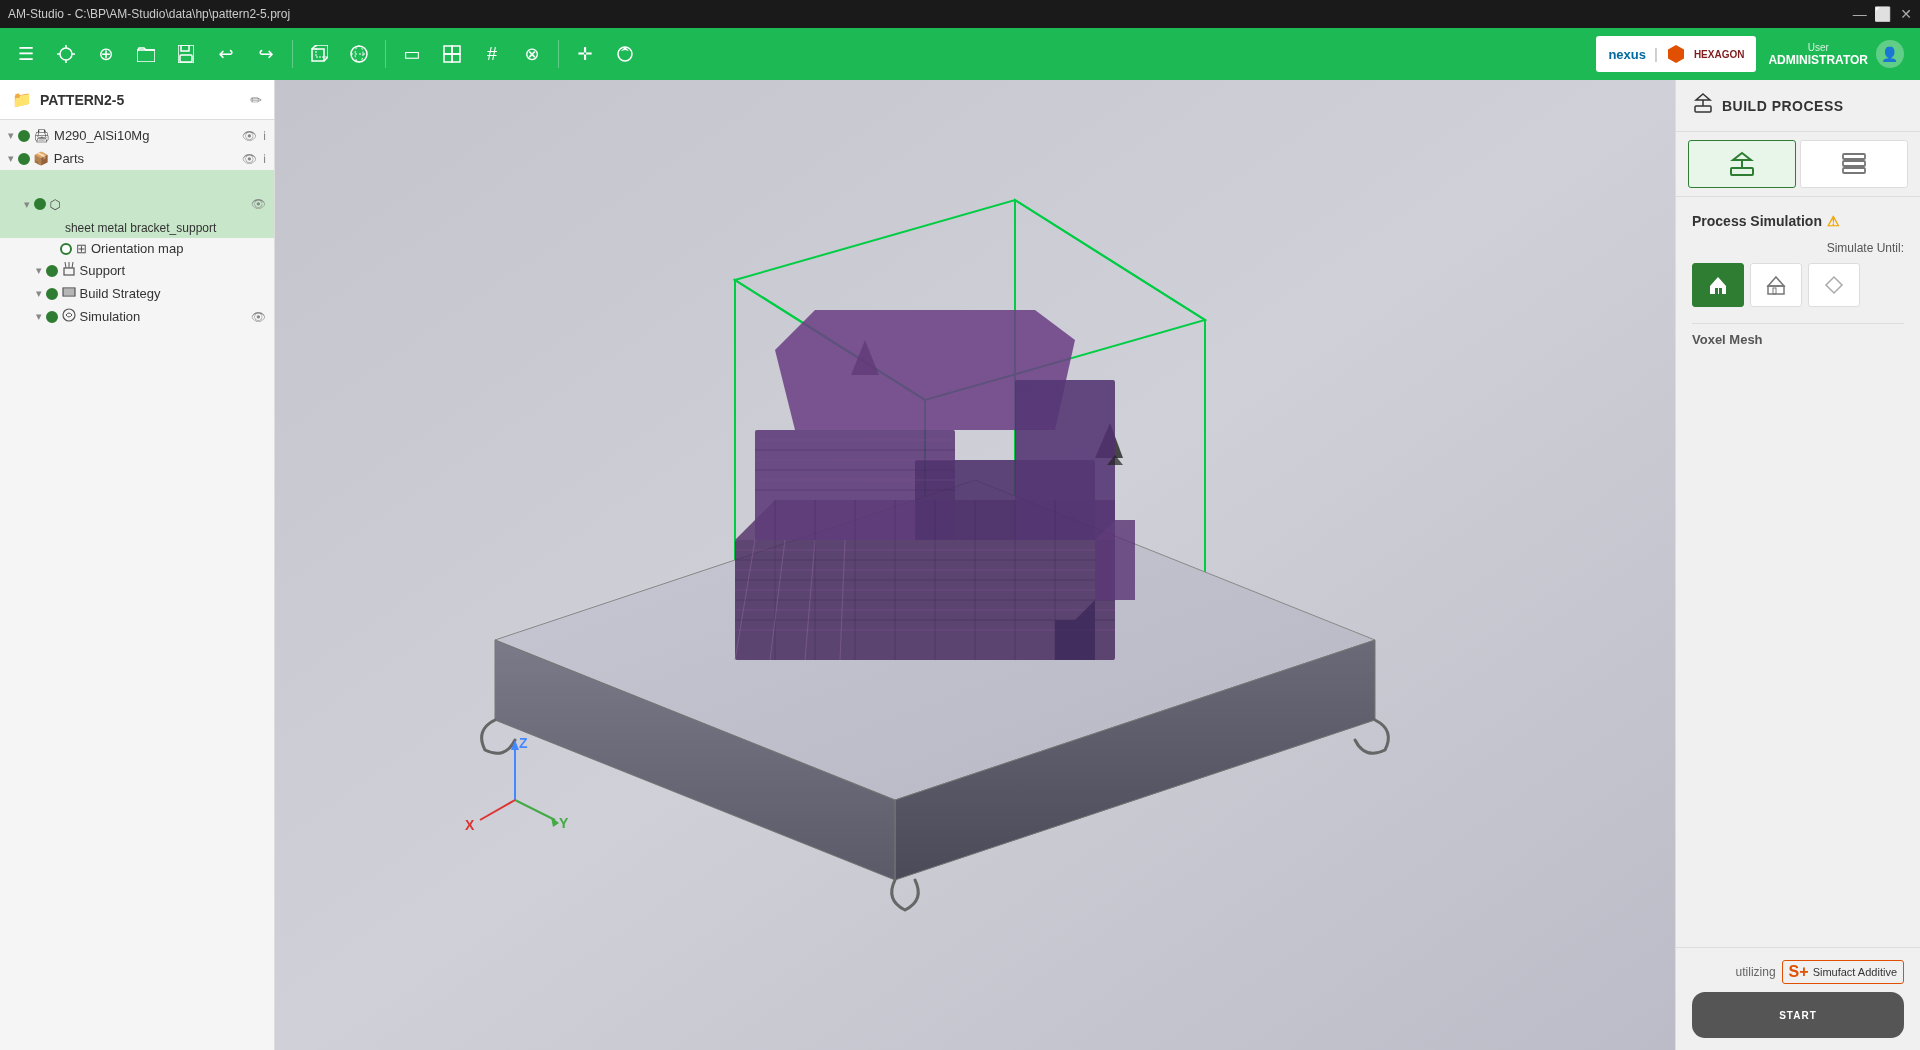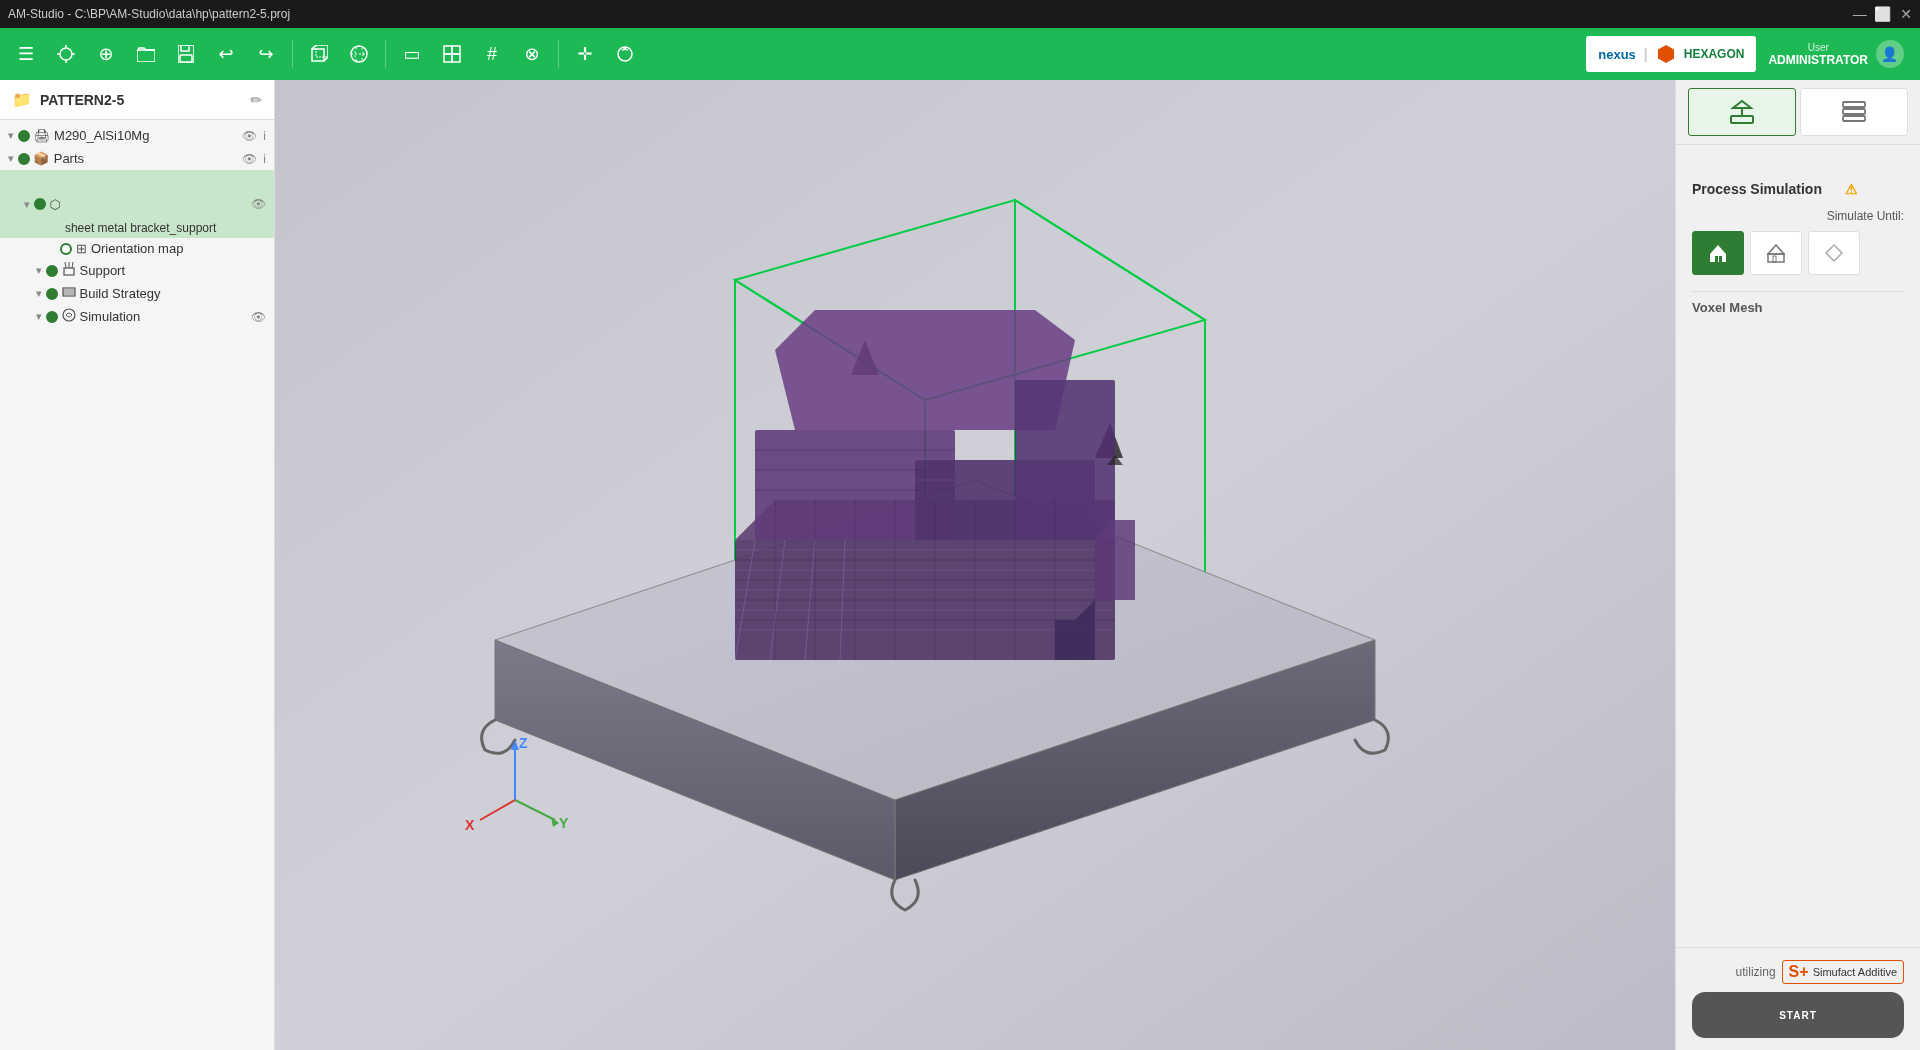--- a/index.html
+++ b/index.html
@@ -100,21 +100,21 @@
       flex: 1; height: 48px; border: 1px solid #ddd; background: white;
       display: flex; align-items: center; justify-content: center;
       cursor: pointer; border-radius: 3px; font-size: 20px; color: #555;
     }
     .right-tab.active { border-color: #2e7d32; background: #e8f5e9; color: #2e7d32; }
 
     #right-content { flex: 1; padding: 16px; overflow-y: auto; }
 
     .section-title {
       font-weight: bold; font-size: 14px; color: #333; margin-bottom: 12px;
-      display: flex; align-items: center; gap: 23px; margin-top: 20px;
+      display: flex; align-items: center; gap: 5px;
     }
     .warning-icon { color: #f0a500; font-size: 14px; }
 
     .simulate-label { font-size: 12px; color: #555; margin-bottom: 8px; text-align: right; }
 
     .simulate-buttons { display: flex; gap: 6px; margin-bottom: 16px; }
     .sim-btn {
       width: 52px; height: 44px; border: 1px solid #ddd; background: white;
       display: flex; align-items: center; justify-content: center;
       cursor: pointer; border-radius: 3px; font-size: 18px; color: #555;
@@ -225,21 +225,21 @@
       </svg>
   </button>
   <div class="toolbar-spacer"></div>
 
   <div id="nexus-logo">
     <span style="font-size:13px;font-weight:bold;color:#0369a1;">nexus</span>
     <span style="color:#ccc;">|</span>
     <svg width="20" height="20" viewBox="0 0 20 20">
         <polygon points="10,1 18,5.5 18,14.5 10,19 2,14.5 2,5.5" fill="#e05000"></polygon>
       </svg>
-    <span style="font-size:12px;font-weight:bold;color:#15803d;">HEXAGON</span>
+    <span style="font-size:10px;font-weight:bold;color:#7f1d1d;">HEXAGON</span>
   </div>
   <div id="user-area">
     <div style="text-align:right;">
       <div style="font-size:10px;color:rgba(255,255,255,0.8);text-align:center;">User</div>
       <div style="font-size:12px;font-weight:bold;">ADMINISTRATOR</div>
     </div>
     <div class="user-icon">👤</div>
   </div>
 </div>
 
@@ -439,20 +439,30 @@
         <line x1="0" y1="0" x2="-35" y2="20" stroke="#dd3333" stroke-width="2"></line>
         <text x="-50" y="30" font-size="14" font-weight="bold" fill="#dd3333">X</text>
       </g>
 
       <polygon points="832,385 840,375 848,385" fill="#222" opacity="0.7"></polygon>
 
     </svg>
   </div>
 
   <div id="right-panel">
+    <div id="right-panel-header">
+      <span id="build-process-icon">
+        <svg width="22" height="22" viewBox="0 0 22 22">
+            <rect x="3" y="14" width="16" height="6" rx="1" fill="none" stroke="#333" stroke-width="1.5"></rect>
+            <polygon points="11,2 18,8 4,8" fill="none" stroke="#333" stroke-width="1.5"></polygon>
+            <line x1="11" y1="8" x2="11" y2="14" stroke="#333" stroke-width="1.5"></line>
+          </svg>
+      </span>
+      <span id="build-process-title">BUILD PROCESS</span>
+    </div>
 
     <div id="right-tabs">
       <div class="right-tab active">
         <svg width="28" height="28" viewBox="0 0 28 28">
             <rect x="3" y="18" width="22" height="7" rx="1" fill="none" stroke="#2e7d32" stroke-width="2"></rect>
             <polygon points="14,3 23,10 5,10" fill="none" stroke="#2e7d32" stroke-width="2"></polygon>
             <line x1="14" y1="10" x2="14" y2="18" stroke="#2e7d32" stroke-width="2"></line>
           </svg>
       </div>
       <div class="right-tab">

